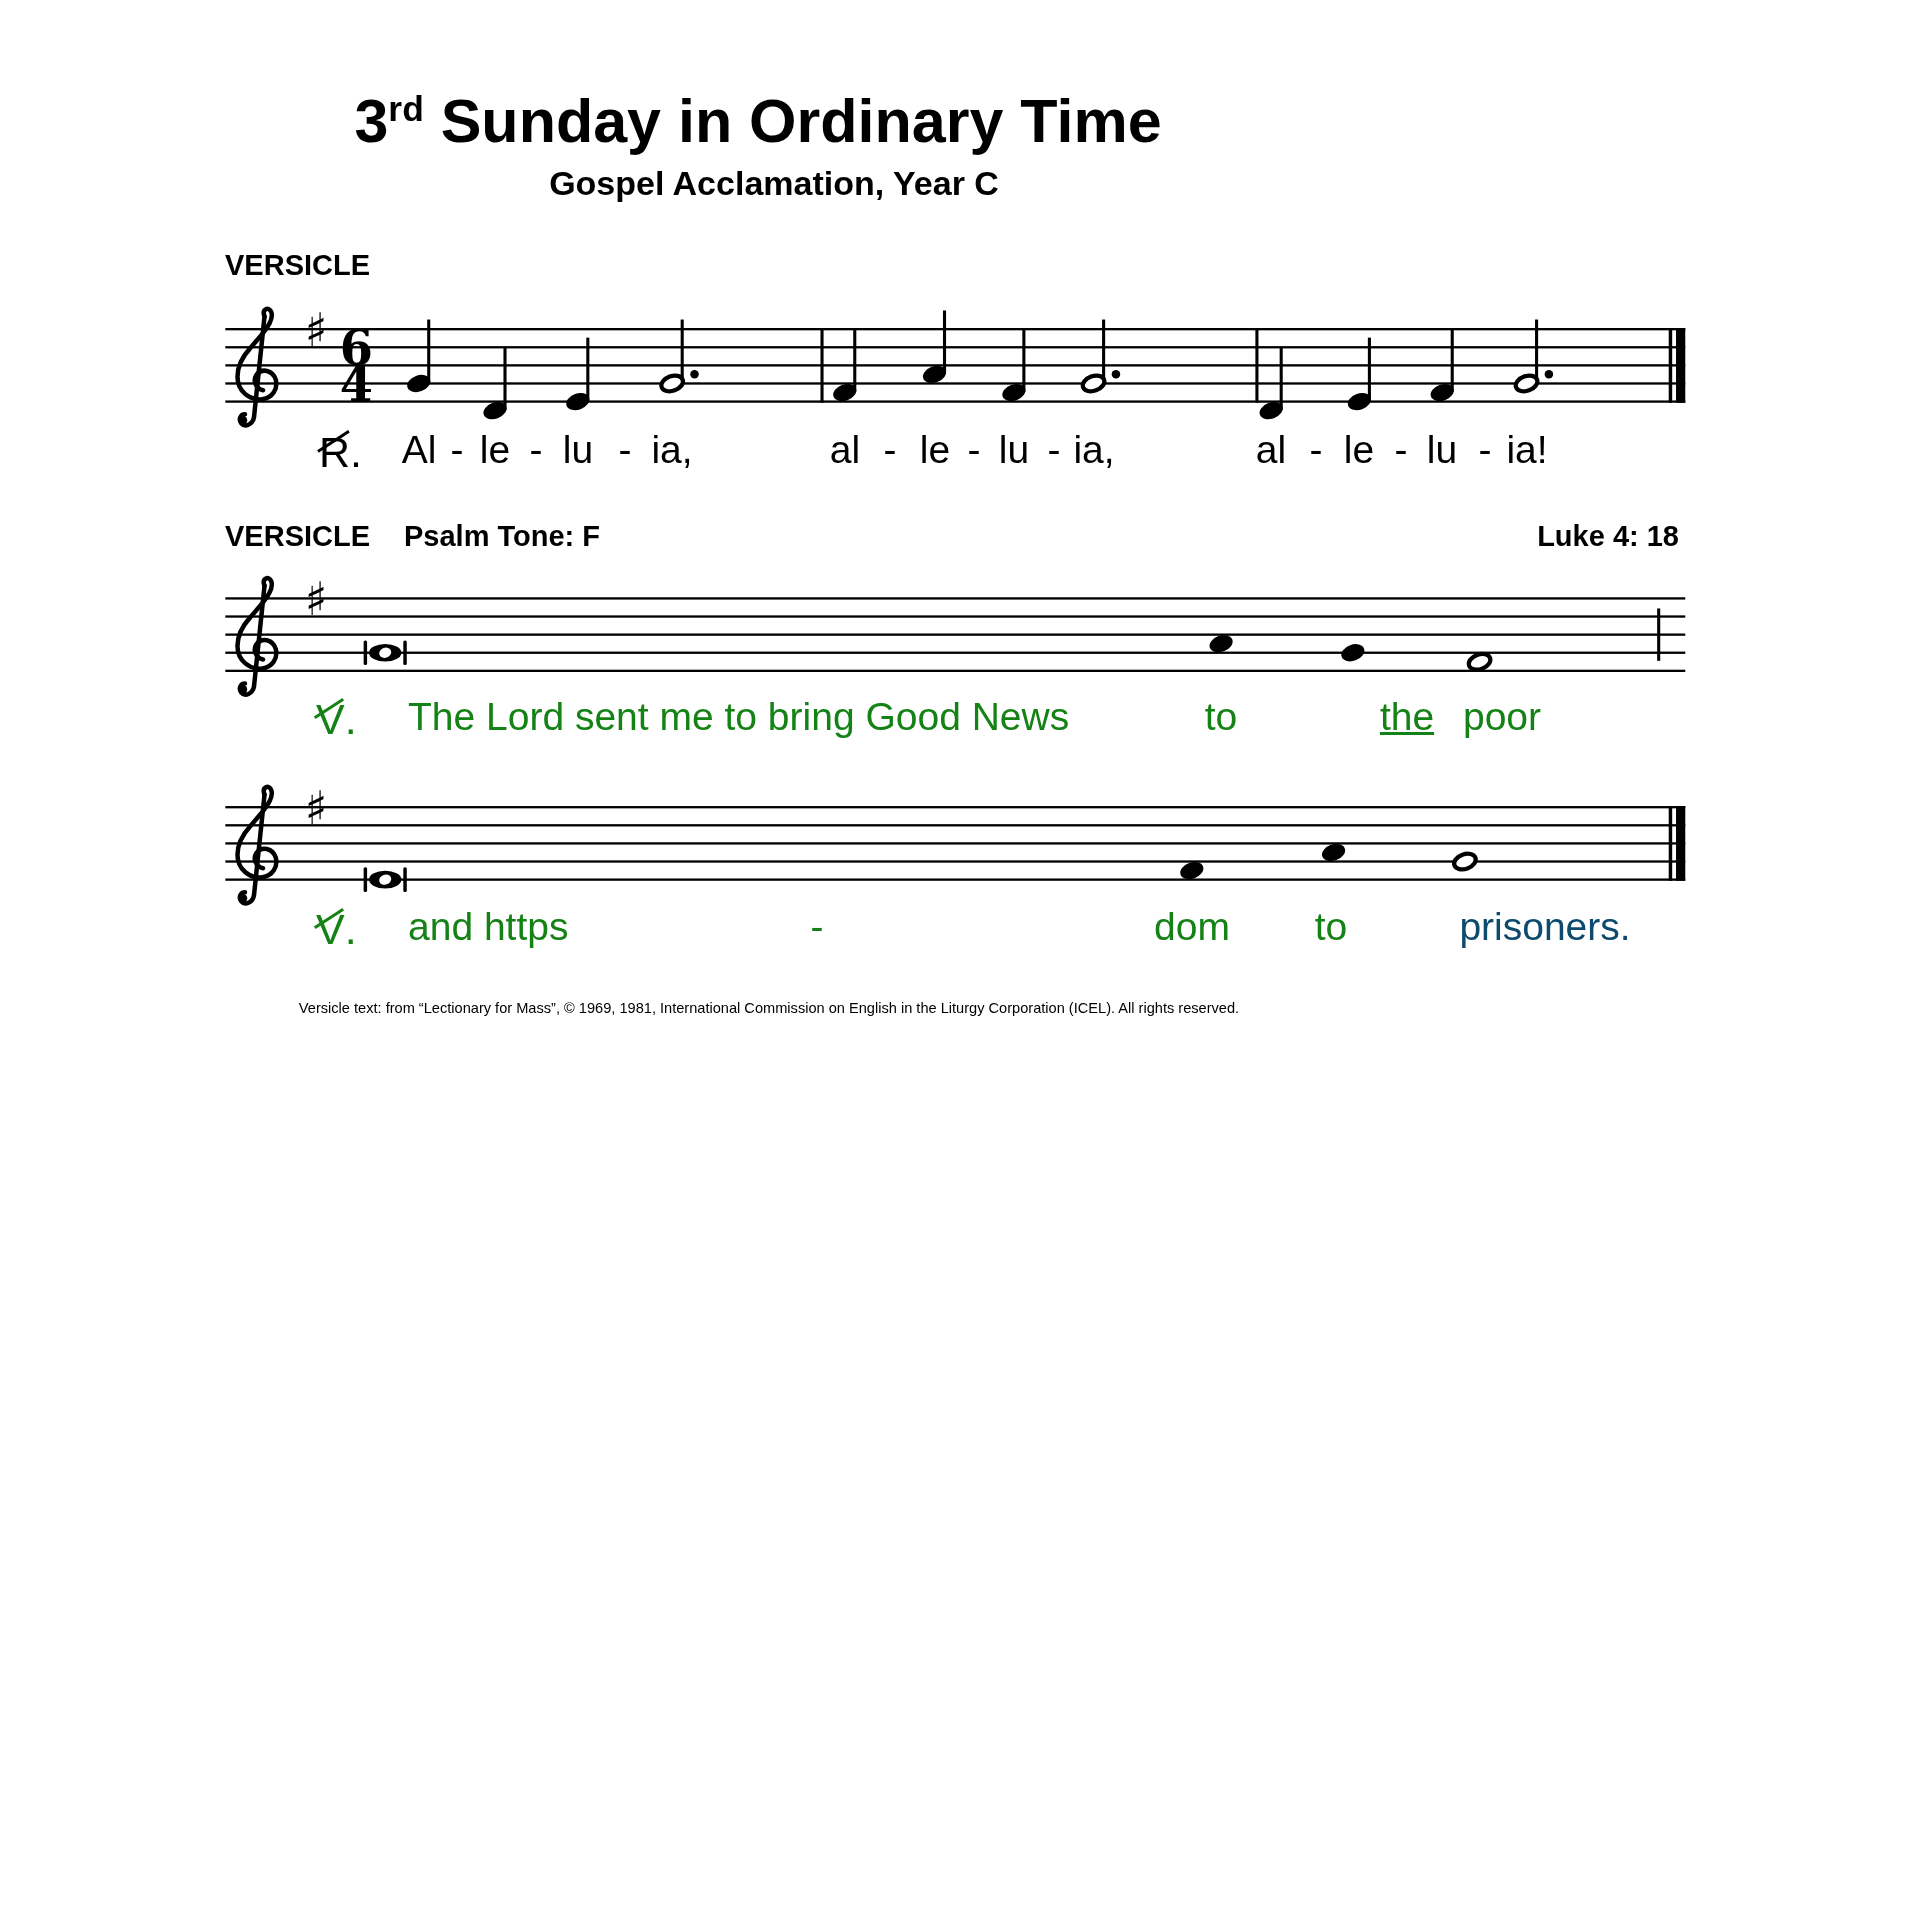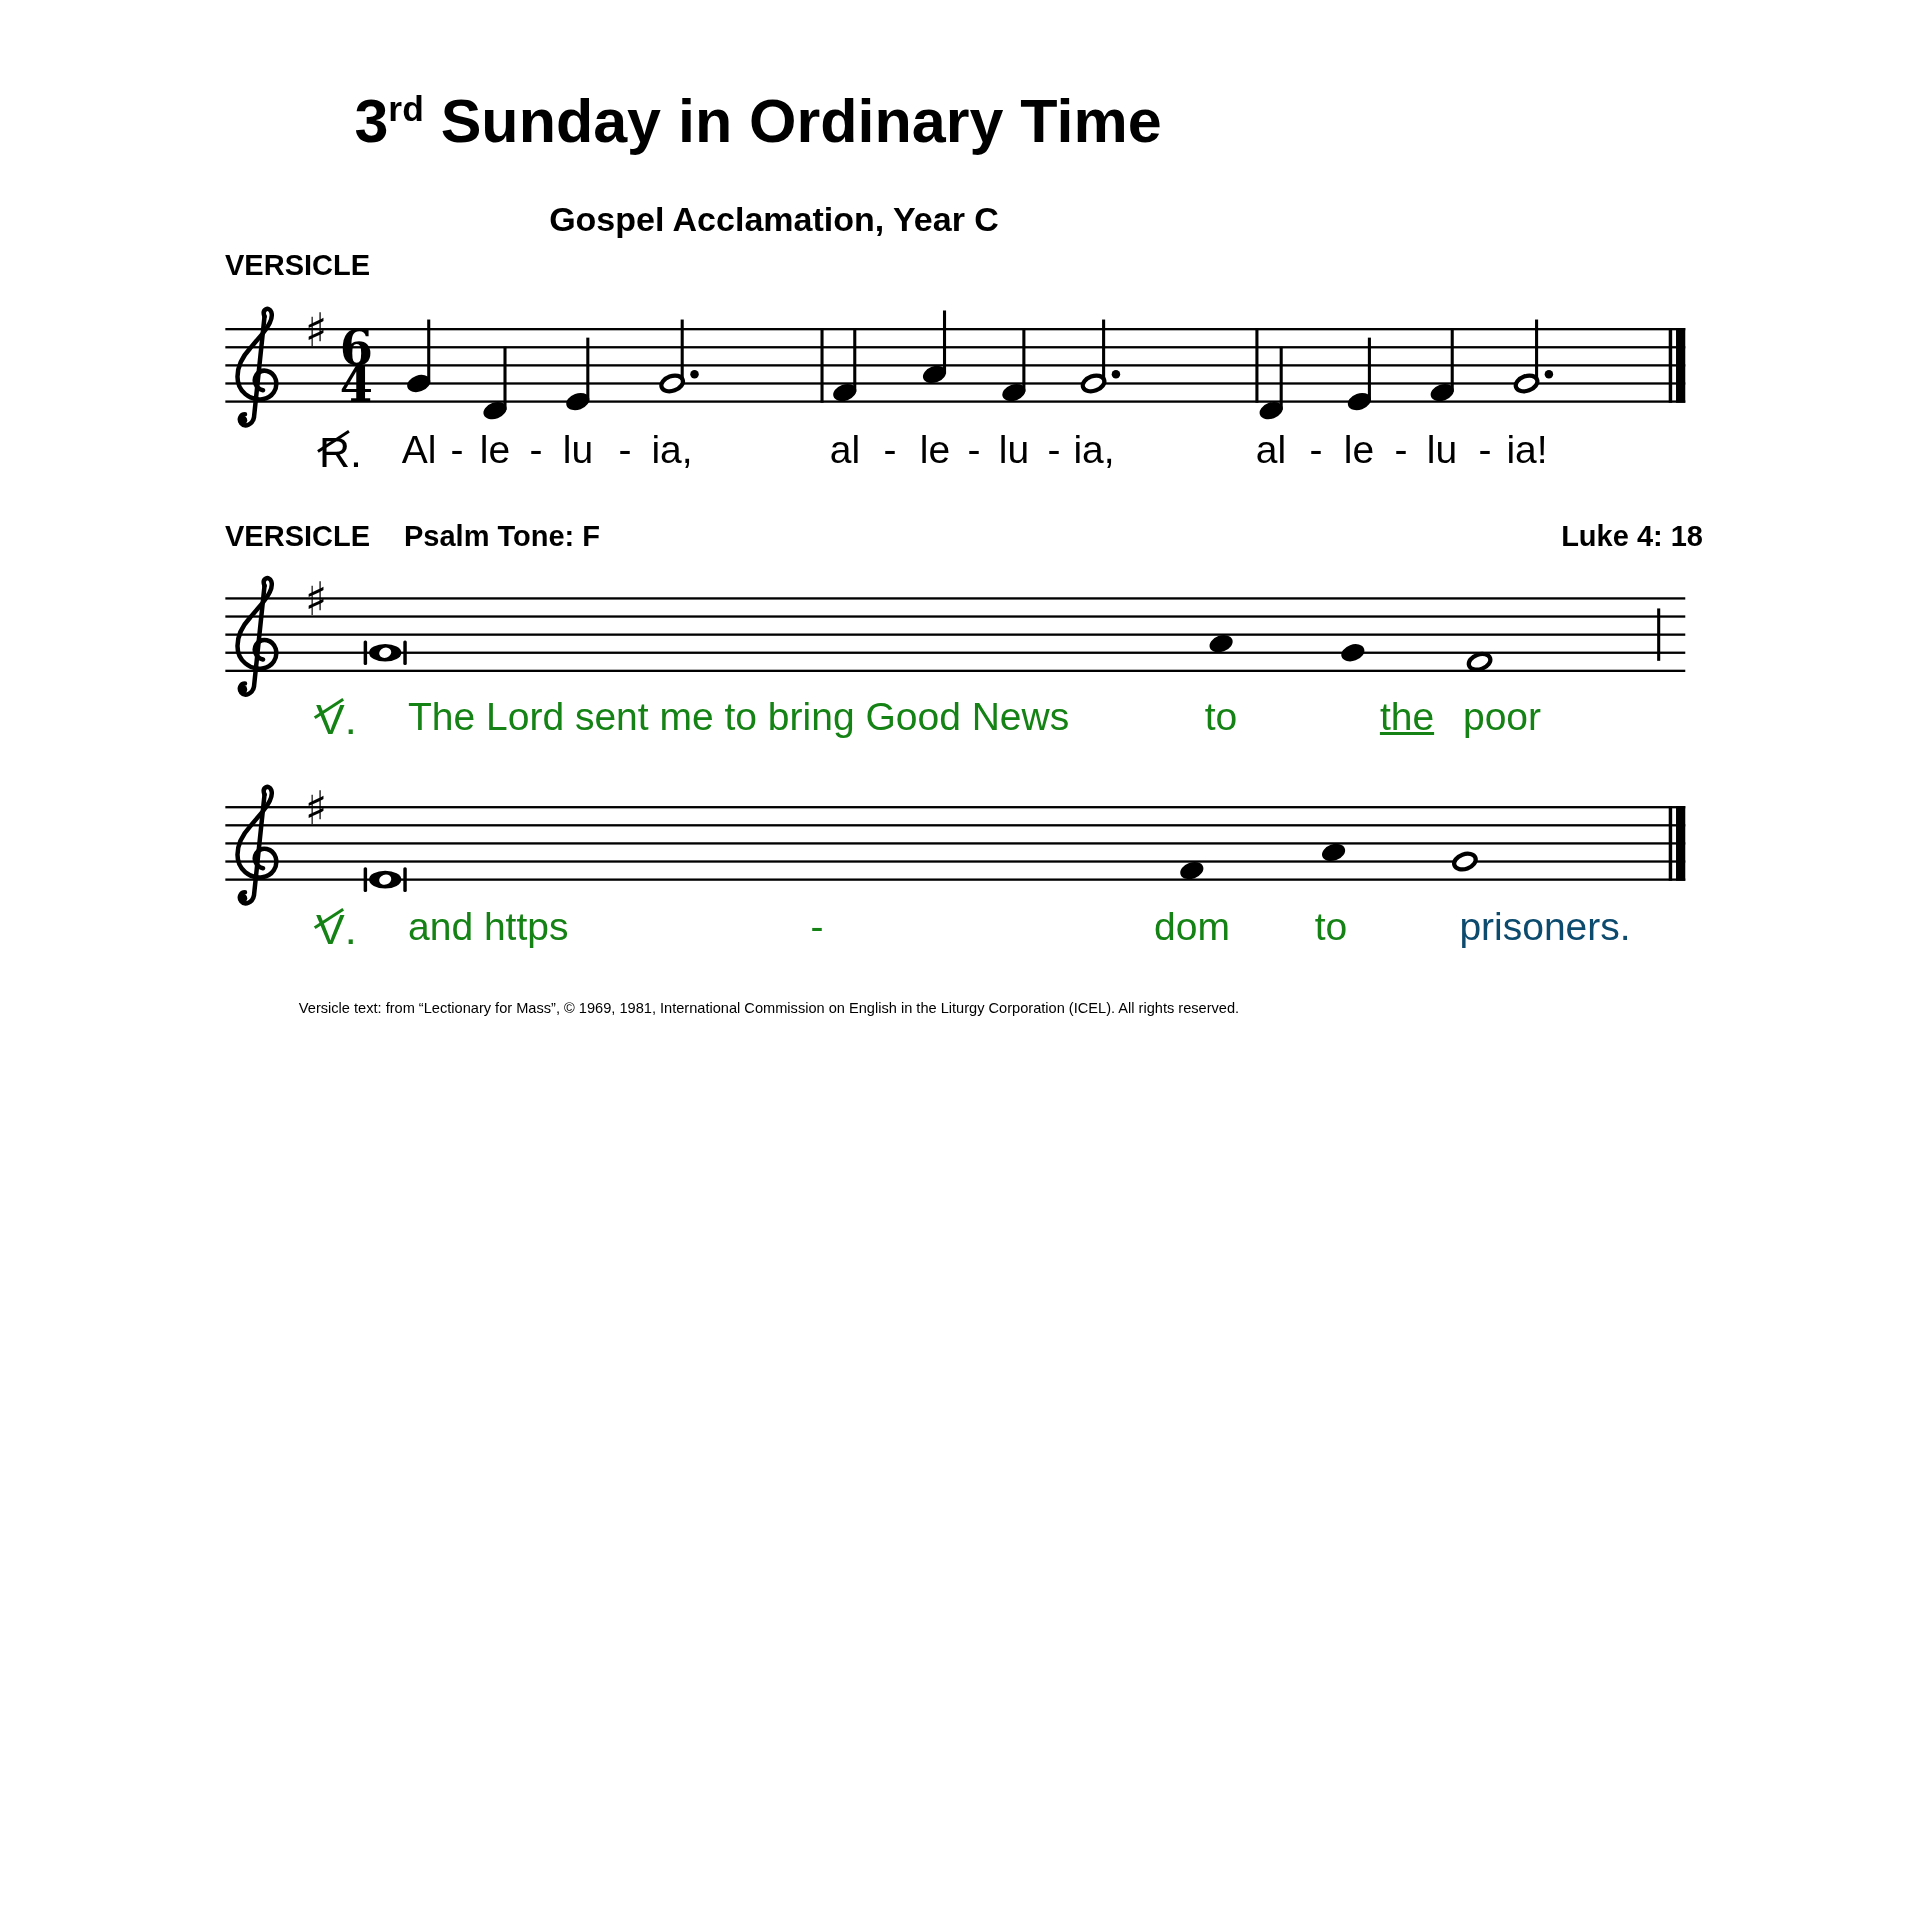--- a/index.html
+++ b/index.html
@@ -1,27 +1,27 @@
 <!DOCTYPE html>
 <html style="font-size:6.2px"><head>
 <meta charset="utf-8">
 <style>
   html,body{margin:0;padding:0;background:#ffffff;}
   #page{position:relative;width:1911px;height:2703px;background:#ffffff;overflow:hidden;
         font-family:"Liberation Sans",sans-serif;color:#000;}
   .abs{position:absolute;}
   #title{top:88px;left:0;width:1516px;text-align:center;font-size:61px;font-weight:700;line-height:1.1;}
   #title sup{font-size:58%;vertical-align:super;}
-  #subtitle{top:165px;left:0;width:1548px;text-align:center;font-size:34px;font-weight:700;line-height:1.1;margin-top:36px;}
+  #subtitle{top:165px;left:0;width:1548px;text-align:center;font-size:34px;font-weight:700;line-height:1.1;}
   .seclabel{font-size:29px;font-weight:700;line-height:1.1;}
   #response-label{top:250px;left:225px;}
   #versicle-row{top:521px;left:0;width:1911px;height:42px;}
   #versicle-label{left:225px;top:0;}
   #psalm-tone{left:404px;top:0;}
-  #reference{right:208px;top:0;margin-left:36px;}
+  #reference{right:232px;top:0;margin-left:36px;}
   #music-svg{top:0;left:0;}
   .lyr{position:absolute;white-space:pre;line-height:1.1;}
   .ctr{transform:translateX(-50%);}
   .abl{position:relative;display:inline-block;}
   .abl::after{content:"";position:absolute;left:-14%;top:24%;width:118%;height:3.1px;
               background:currentColor;transform:rotate(-33deg);}
   .footline{left:0;width:1538px;text-align:center;font-size:14.6px;font-weight:400;line-height:1.25;}
   #footer-1{top:999px;}
   #footer-2{top:1018px;}
 </style>

